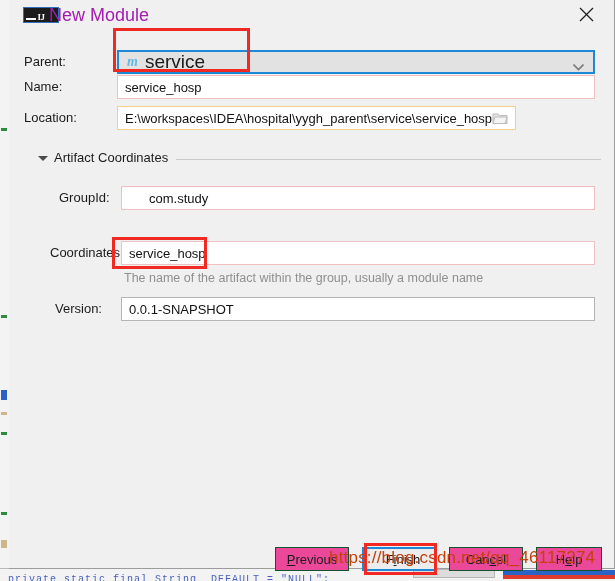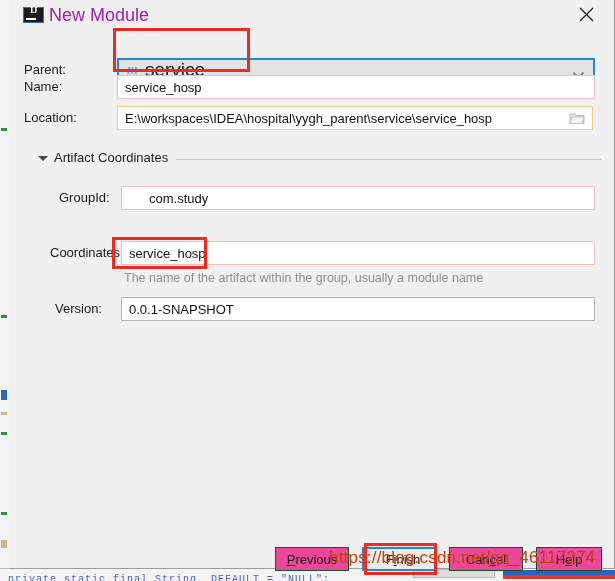--- a/index.html
+++ b/index.html
@@ -87,26 +87,26 @@
 
   
   #titlebar {
     height: 30px;
     position: relative;
     background: #f0f0f0;
   }
   #title-icon {
     position: absolute;
     left: 14px; top: 7px;
-    width: 21px; height: 16px;
+    width: 36px; height: 16px;
     background: #1c1c1c;
     border: 1px solid #2f6fbd;
     box-sizing: border-box;
     display: flex;
-    align-items: flex-start;
+    align-items: flex-end;
     justify-content: center;
   }
   #title-icon .ij {
     color: #ffffff;
     font-family: "Liberation Serif", "DejaVu Serif", serif;
     font-size: 9px;
     font-weight: bold;
     letter-spacing: -0.5px;
     line-height: 1;
     margin-top: -2px;
@@ -192,21 +192,21 @@
     font-size: 13px;
     color: #121212;
     cursor: text;
   }
   .textfield .tval { padding-left: 7px; white-space: nowrap; }
   .warn-border  { border: 1px solid #f0bfbf; }
   .orange-border{ border: 1px solid #f6cf87; }
   .plain-border { border: 1px solid #b5b5b5; }
 
   #name-field     { left: 108px; top: 0; width: 478px; }
-  #location-field { left: 108px; top: 0; width: 476px; }
+  #location-field { left: 108px; top: 0; width: 399px; }
   #groupid-field  { left: 112px; top: 0; width: 474px; padding-left: 20px; }
   #artifactid-field { left: 112px; top: 0; width: 474px; }
   #version-field  { left: 112px; top: 0; width: 474px; }
 
   .browse-icon {
     position: absolute;
     right: 7px;
     top: 4px;
     width: 16px; height: 14px;
   }
@@ -339,21 +339,21 @@
     </div>
     <div id="title-text">New Module</div>
     <div id="close-btn">
       <svg width="15" height="15" viewBox="0 0 15 15" aria-hidden="true">
         <line x1="1" y1="1" x2="14" y2="14" stroke="#202020" stroke-width="1.3"></line>
         <line x1="14" y1="1" x2="1" y2="14" stroke="#202020" stroke-width="1.3"></line>
       </svg>
     </div>
   </div>
 
-  <div class="row" style="top:58px;">
+  <div class="row" style="top:50px;">
     <div class="row-label">Parent:</div>
     <div id="parent-combo">
       <span class="maven-m">m</span>
       <span class="combo-value">service</span>
       <span class="chevron">
         <svg width="11" height="7" viewBox="0 0 11 7" aria-hidden="true">
           <path d="M0.5 0.5 L5.5 5.5 L10.5 0.5" fill="none" stroke="#7b7b7b" stroke-width="1.6"></path>
         </svg>
       </span>
     </div>

